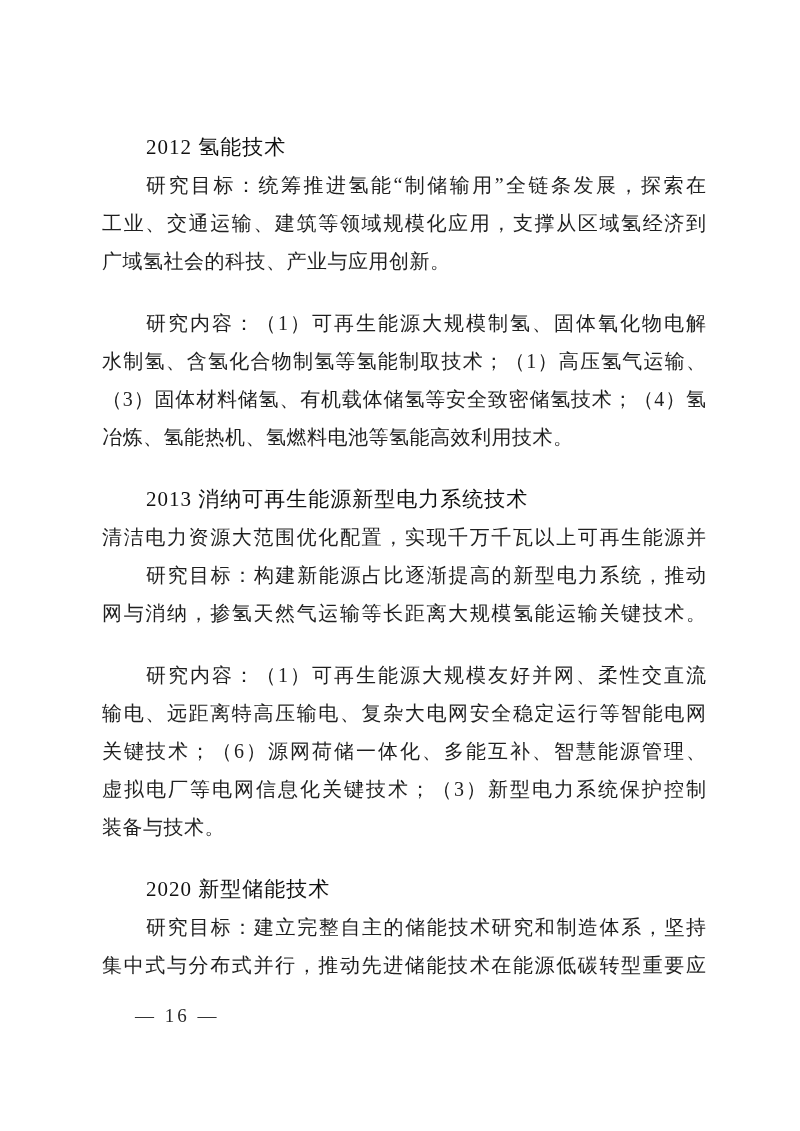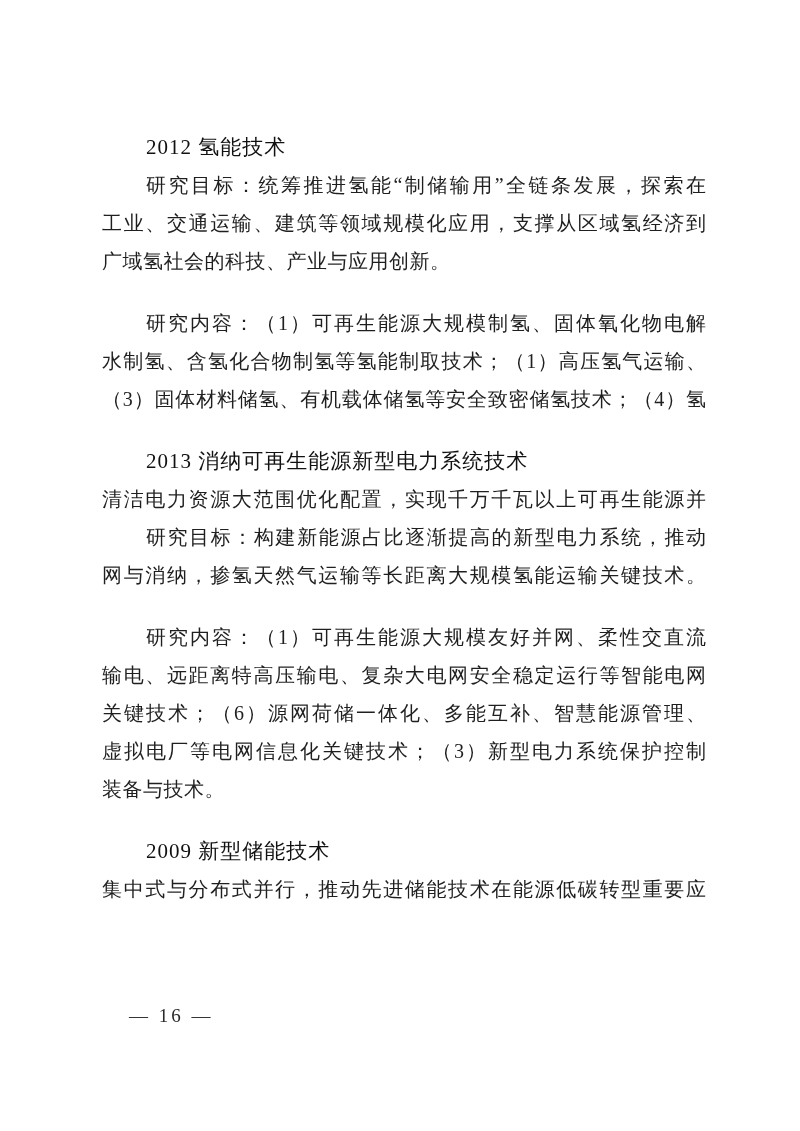--- a/index.html
+++ b/index.html
@@ -43,51 +43,53 @@
     font-weight: 400;
     padding-left: 44px;
     font-size: 21px;
     color: #111111;
     letter-spacing: 1px;
   }
   
   .sp { margin-top: 24px; }
   .footer {
     position: absolute;
-    left: 129px;
+    left: 135px;
     top: 1001px;
     font-size: 19px;
     line-height: 30px;
     letter-spacing: 3px;
     color: #2a2a2a;
   }
 </style>
 </head>
 <body>
 
 <div class="page">
 
   <div class="content">
     <div class="ln hd">2012 氢能技术</div>
     <div class="ln ind j">研究目标：统筹推进氢能“制储输用”全链条发展，探索在</div>
     <div class="ln j">工业、交通运输、建筑等领域规模化应用，支撑从区域氢经济到</div>
     <div class="ln">广域氢社会的科技、产业与应用创新。</div>
     <div class="ln ind j sp">研究内容：（1）可再生能源大规模制氢、固体氧化物电解</div>
     <div class="ln j">水制氢、含氢化合物制氢等氢能制取技术；（1）高压氢气运输、</div>
     <div class="ln j">（3）固体材料储氢、有机载体储氢等安全致密储氢技术；（4）氢</div>
+    <div class="ln">冶炼、氢能热机、氢燃料电池等氢能高效利用技术。</div>
     <div class="ln hd sp">2013 消纳可再生能源新型电力系统技术</div>
     <div class="ln j">清洁电力资源大范围优化配置，实现千万千瓦以上可再生能源并</div>
     <div class="ln ind j">研究目标：构建新能源占比逐渐提高的新型电力系统，推动</div>
     <div class="ln j">网与消纳，掺氢天然气运输等长距离大规模氢能运输关键技术。</div>
     <div class="ln ind j sp">研究内容：（1）可再生能源大规模友好并网、柔性交直流</div>
     <div class="ln j">输电、远距离特高压输电、复杂大电网安全稳定运行等智能电网</div>
     <div class="ln j">关键技术；（6）源网荷储一体化、多能互补、智慧能源管理、</div>
     <div class="ln j">虚拟电厂等电网信息化关键技术；（3）新型电力系统保护控制</div>
     <div class="ln">装备与技术。</div>
-    <div class="ln hd sp">2009 新型储能技术</div>
+    <div class="ln hd sp">2020 新型储能技术</div>
+    <div class="ln ind j">研究目标：建立完整自主的储能技术研究和制造体系，坚持</div>
     <div class="ln j">集中式与分布式并行，推动先进储能技术在能源低碳转型重要应</div>
   </div>
 
   <div class="footer">
     <span>— 16 —</span>
   </div>
 
 </div>
 
 </body></html>

